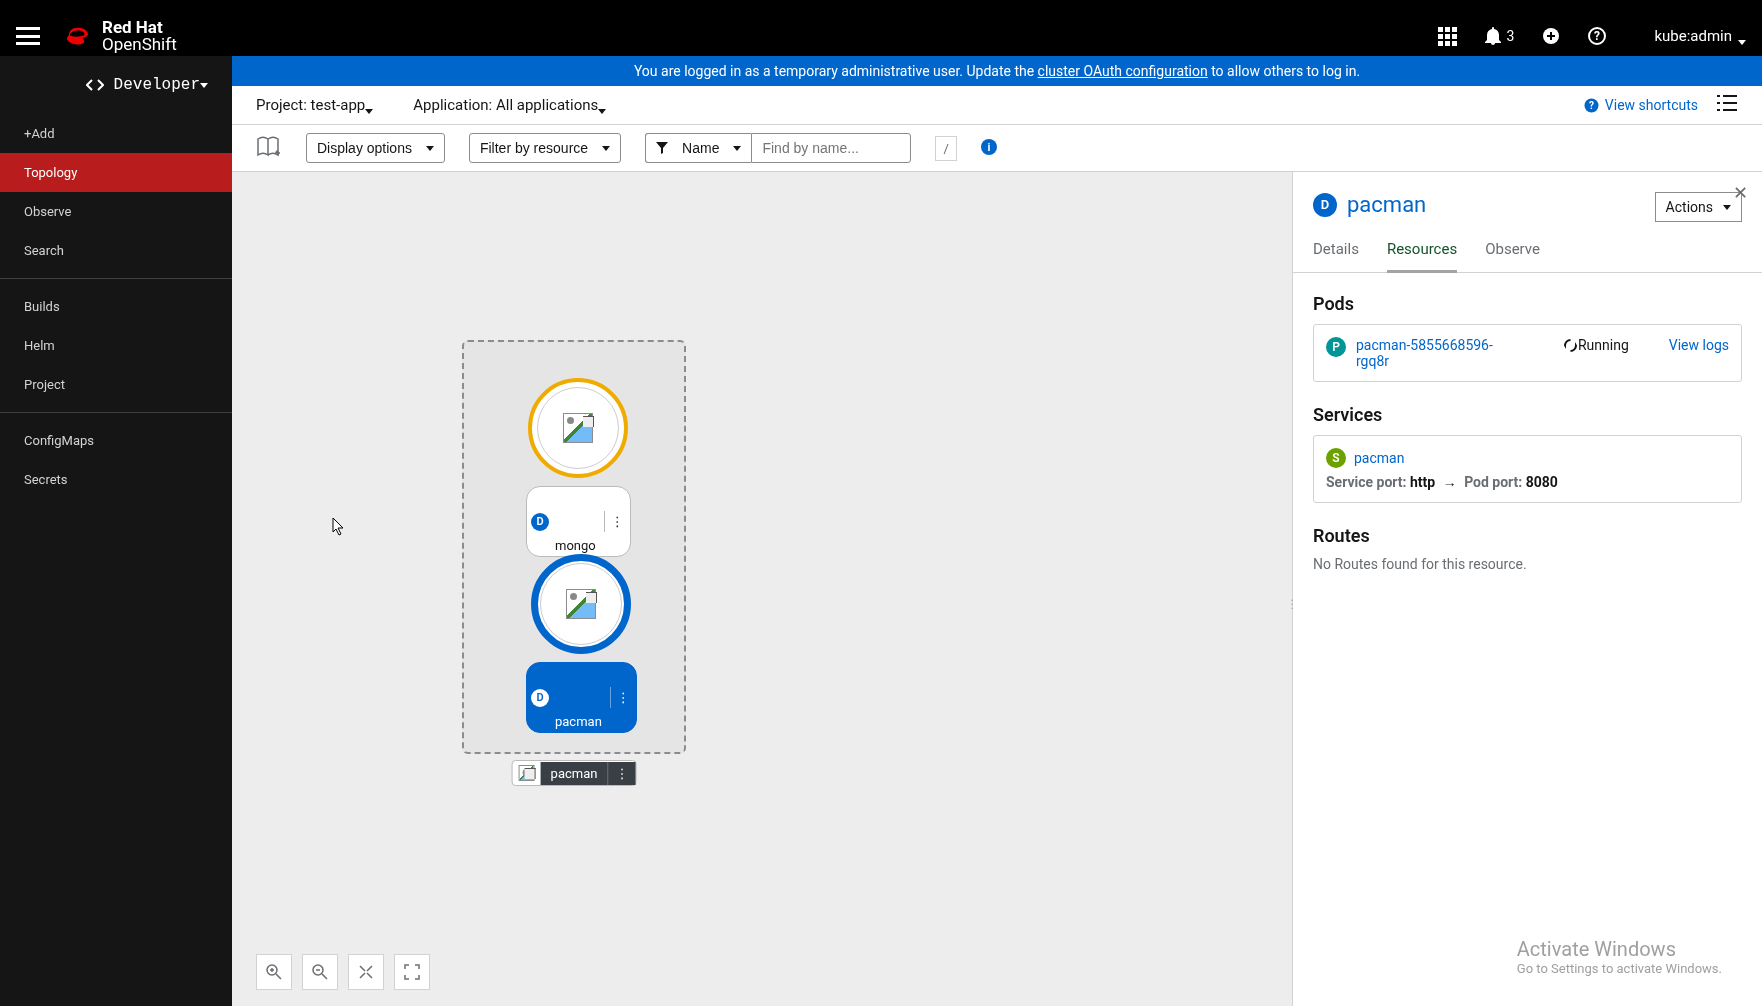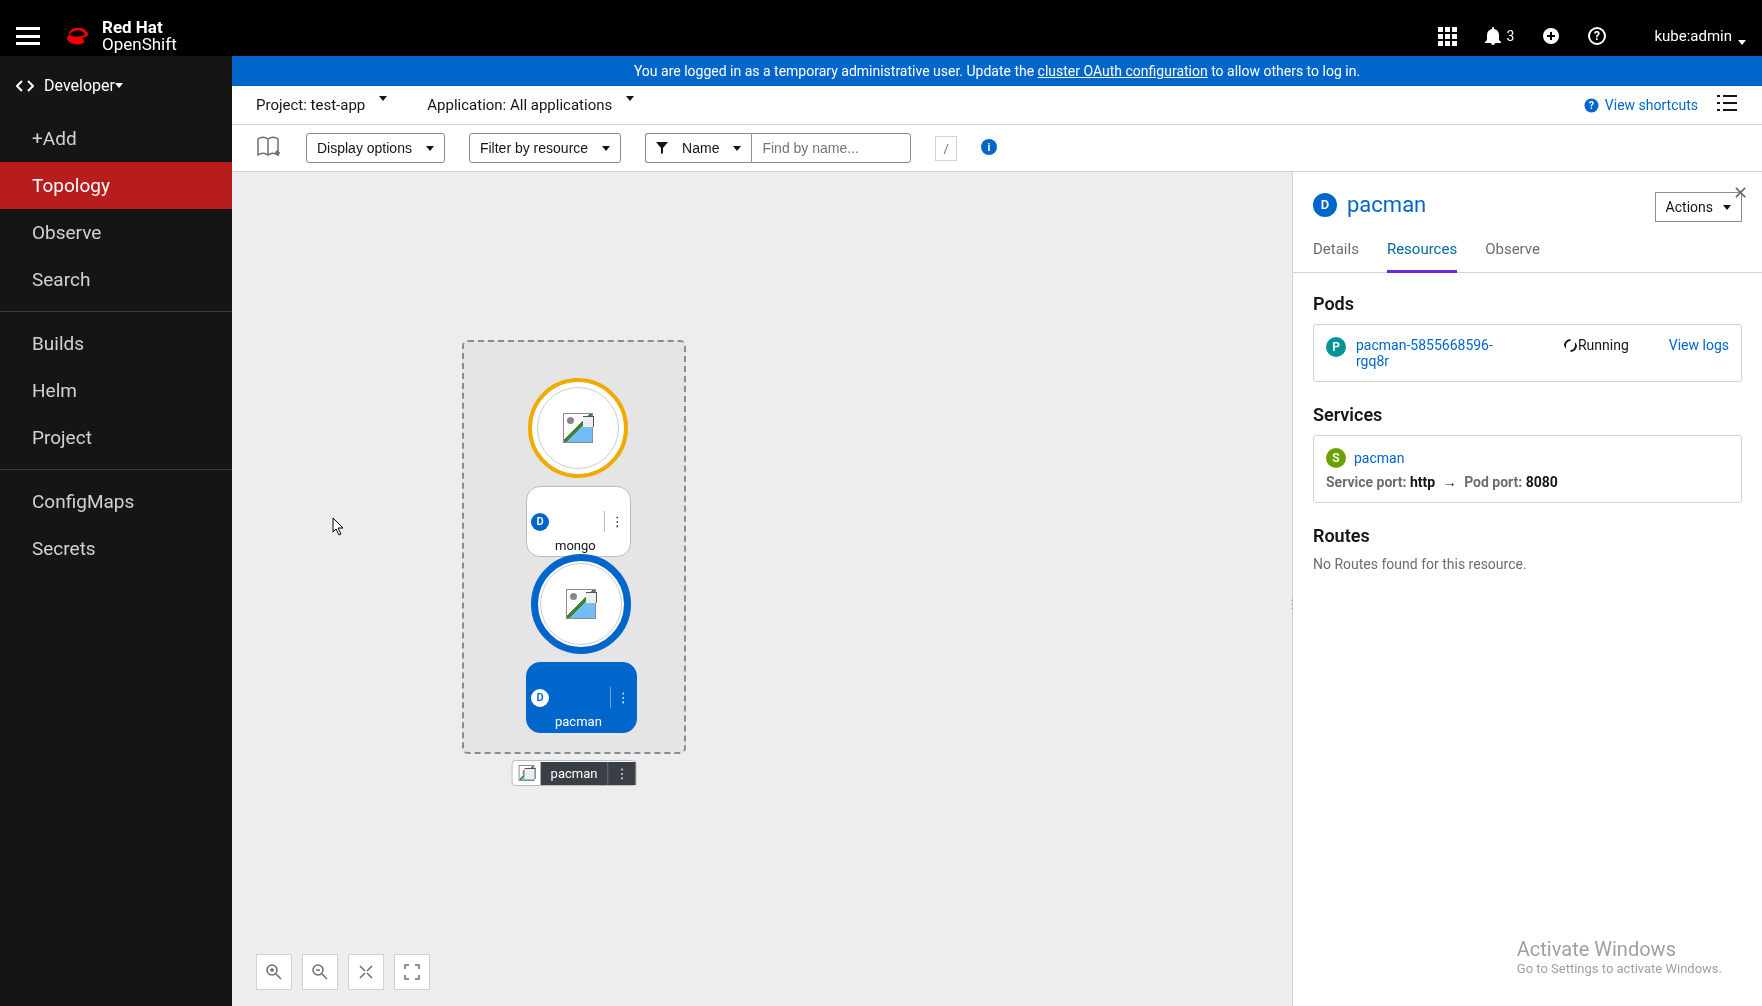--- a/index.html
+++ b/index.html
@@ -16,32 +16,32 @@
 .brand-text .l2 { font-size: 17px; }
 .mast-spacer { flex: 1; }
 .mast-icons { display: flex; align-items: center; gap: 28px; }
 .mast-icons .mi { display: flex; align-items: center; gap: 6px; cursor: pointer; }
 .grid-icon { display: grid; grid-template-columns: repeat(3,5px); grid-template-rows: repeat(3,5px); gap: 2px; }
 .grid-icon i { background: #fff; }
 .user-menu { display: flex; align-items: flex-end; gap: 6px; cursor: pointer; font-size: 15px; }
 
 
 .sidebar { position: absolute; top: 56px; left: 0; bottom: 0; width: 232px; background: #151515; color: #fff; }
-.perspective { padding: 20px 24px 20px 16px; display: flex; align-items: center; justify-content: flex-start; cursor: pointer; font-size: 16px;}
+.perspective { padding: 20px 24px 20px 16px; display: flex; align-items: center; justify-content: flex-end; cursor: pointer; font-size: 16px; font-family: Liberation Mono, monospace;}
 .perspective .left { display: flex; align-items: center; gap: 10px; }
-.nav-item { padding: 12px 32px; font-size: 19px; color: #d2d2d2; cursor: pointer; display:flex; align-items:center;}
+.nav-item { padding: 12px 24px; font-size: 13px; color: #d2d2d2; cursor: pointer; display:flex; align-items:center;}
 .nav-item.selected { background: #b91c1c; color: #fff; }
 .nav-sep { height: 1px; background: #3c3f42; margin: 8px 0; }
 
 
 .content { position: absolute; top: 56px; left: 232px; right: 0; bottom: 0; display: flex; flex-direction: column; }
 .banner { background: #0066cc; color: #fff; text-align: center; padding: 7px; font-size: 14px; }
 .banner a { color: #fff; text-decoration: underline; }
 .context-bar { background: #fff; border-bottom: 1px solid #d2d2d2; padding: 8px 24px; display: flex; align-items: center; gap: 40px; font-size: 15px; }
-.dropdown-label { display: flex; align-items: flex-start; gap: 14px; cursor: pointer; }
+.dropdown-label { display: flex; align-items: flex-end; cursor: pointer; }
 .context-right { margin-left: auto; display: flex; align-items: center; gap: 18px; color: #0066cc; }
 .shortcuts { display: flex; align-items: center; gap: 6px; cursor: pointer; font-size: 14px;}
 .list-toggle { color: #151515; cursor: pointer; }
 
 .toolbar { background: #fff; border-bottom: 1px solid #d2d2d2; padding: 8px 24px; display: flex; align-items: center; gap: 24px; }
 .tb-btn { border: 1px solid #8a8d90; padding: 6px 10px; display: flex; align-items: center; gap: 14px; background: #fff; cursor: pointer; border-radius: 3px; font-size: 14px; color:#151515;}
 .tb-input { border: 1px solid #8a8d90; border-bottom-color:#8a8d90; padding: 6px 10px; width: 160px; font-size: 14px; }
 .tb-slash { border: 1px solid #d2d2d2; padding: 4px 7px; color: #6a6e73; font-size:13px;}
 .info-icon { color: #0066cc; }
 
@@ -77,21 +77,21 @@
 .zc { width: 36px; height: 36px; border: 1px solid #d2d2d2; background:#fff; display:flex; align-items:center; justify-content:center; cursor:pointer; color:#6a6e73;}
 
 
 .sp-head { padding: 20px 20px 0 20px; display:flex; align-items:flex-start;}
 .sp-title { display:flex; align-items:center; gap:10px; font-size:22px; color:#0066cc; flex:1;}
 .sp-title .badge { background:#0066cc; color:#fff; border-radius:50%; width:24px; height:24px; display:flex; align-items:center; justify-content:center; font-size:13px; font-weight:600;}
 .sp-actions { border:1px solid #8a8d90; padding:6px 10px; display:flex; align-items:center; gap:10px; cursor:pointer; font-size:14px;}
 .close-btn { position:absolute; top:10px; right:14px; font-size:18px; color:#6a6e73; cursor:pointer;}
 .sp-tabs { display:flex; gap:28px; padding: 18px 20px 0 20px; border-bottom:1px solid #d2d2d2;}
 .sp-tab { padding-bottom:12px; color:#6a6e73; cursor:pointer; font-size:15px;}
-.sp-tab.active { color:#0369a1; border-bottom:3px solid #6d28d9; margin-bottom:-1px;}
+.sp-tab.active { color:#14532d; border-bottom:3px solid #a3a3a3; margin-bottom:-1px;}
 .sp-body { padding: 20px; overflow:auto; flex:1;}
 .sp-section h3 { font-size:18px; font-weight:600; margin-bottom:10px;}
 .card { border:1px solid #d2d2d2; border-radius:3px; padding:12px; font-size:14px;}
 .pod-row { display:flex; align-items:flex-start; gap:10px;}
 .pod-badge { background:#009596; color:#fff; border-radius:50%; width:20px; height:20px; display:flex; align-items:center; justify-content:center; font-size:12px; font-weight:600; flex-shrink:0;}
 .svc-badge { background:#6ca100; color:#fff; border-radius:50%; width:20px; height:20px; display:flex; align-items:center; justify-content:center; font-size:12px; font-weight:600; flex-shrink:0;}
 .link { color:#0066cc; cursor:pointer;}
 .pod-status { display:flex; align-items:center; color:#151515; margin-left:auto;}
 .muted { color:#6a6e73; }
 .section-gap { height:22px; }

